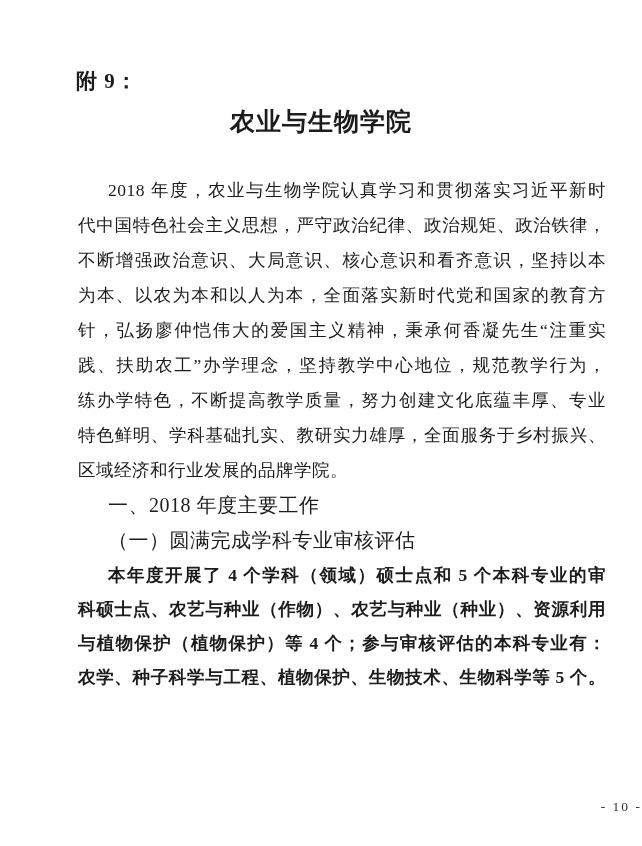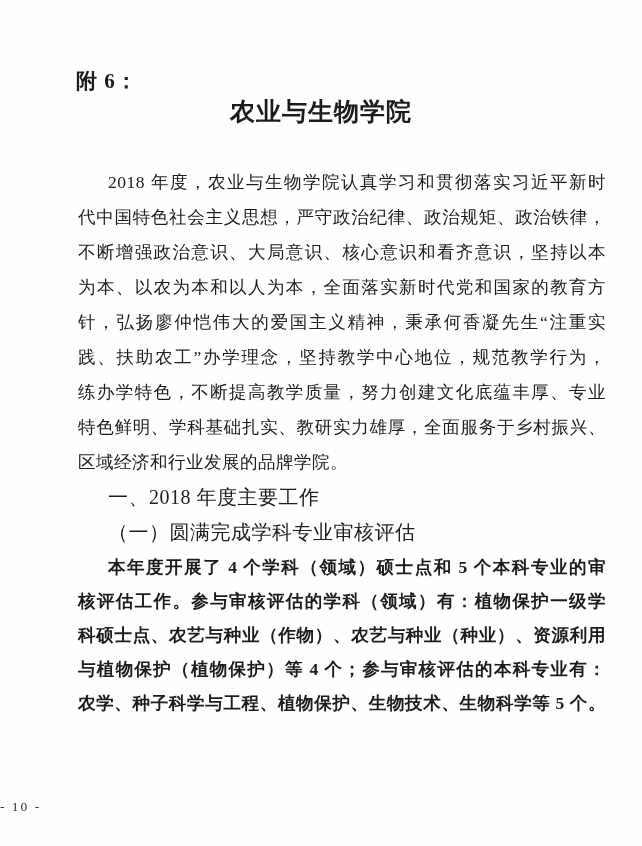--- a/index.html
+++ b/index.html
@@ -18,26 +18,25 @@
   }
   .attachment {
     margin: 66px 0 0 76px;
     height: 30px;
     line-height: 30px;
     font-size: 21px;
     font-weight: 700;
     letter-spacing: 1px;
   }
   .title {
-    margin-top: 0;
+    margin-top: 8px;
     text-align: center;
     font-size: 25px;
     font-weight: 700;
     letter-spacing: 1px;
-    font-family: Liberation Mono, monospace;
   }
   .title-line {
     height: 35px;
     line-height: 35px;
   }
   .body {
     margin-left: 78px;
     width: 528px;
   }
   .para1 { margin-top: 34px; }
@@ -67,32 +66,32 @@
     font-weight: 400;
     text-indent: 30px;
     letter-spacing: 0.5px;
     white-space: nowrap;
   }
   .page-number {
     position: absolute;
     left: 0;
     right: 0;
     top: 799px;
-    text-align: left;
+    text-align: right;
     font-size: 13.5px;
     letter-spacing: 2px;
     color: #333333;
   }
 </style>
 </head>
 <body>
 
 <div class="page">
 
-  <div class="attachment">附 6：</div>
+  <div class="attachment">附 9：</div>
 
   <div class="title">
     <div class="title-line">农业与生物学院</div>
   </div>
 
   <div class="body">
 
     <div class="para1">
       <div class="line just indent">2018 年度，农业与生物学院认真学习和贯彻落实习近平新时</div>
       <div class="line just">代中国特色社会主义思想，严守政治纪律、政治规矩、政治铁律，</div>
@@ -104,21 +103,20 @@
       <div class="line just">特色鲜明、学科基础扎实、教研实力雄厚，全面服务于乡村振兴、</div>
       <div class="line">区域经济和行业发展的品牌学院。</div>
     </div>
 
     <div class="heading">一、2018 年度主要工作</div>
 
     <div class="heading">（一）圆满完成学科专业审核评估</div>
 
     <div class="para2">
       <div class="line just indent">本年度开展了 4 个学科（领域）硕士点和 5 个本科专业的审</div>
-      <div class="line just">核评估工作。参与审核评估的学科（领域）有：植物保护一级学</div>
       <div class="line just">科硕士点、农艺与种业（作物）、农艺与种业（种业）、资源利用</div>
       <div class="line just">与植物保护（植物保护）等 4 个；参与审核评估的本科专业有：</div>
       <div class="line just">农学、种子科学与工程、植物保护、生物技术、生物科学等 5 个。</div>
     </div>
 
   </div>
 
   <div class="page-number">- 10 -</div>
 
 </div>

